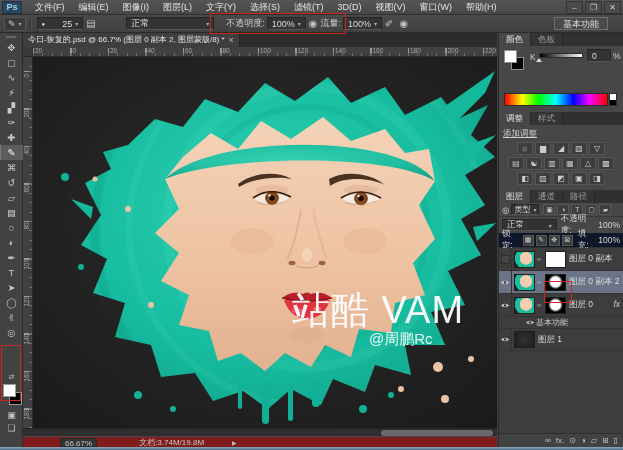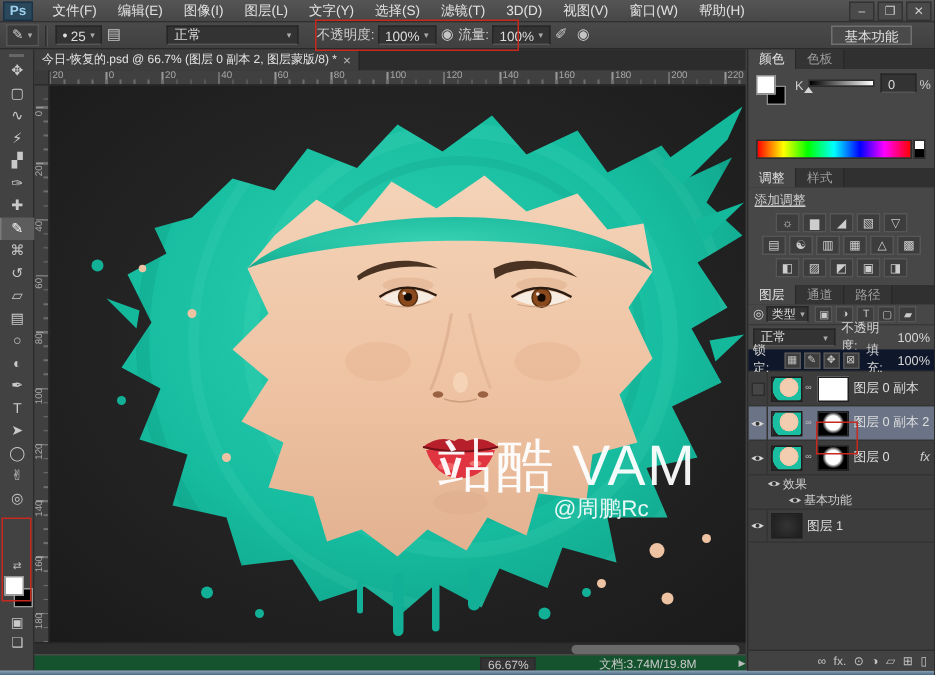--- a/index.html
+++ b/index.html
@@ -76,22 +76,22 @@
   .ruler-corner { position:absolute; left:23px; top:47px; width:10px; height:10px;
     background:#3a3a3a; border-right:1px solid #2a2a2a; border-bottom:1px solid #2a2a2a; z-index:3; }
   
   .canvas { position:absolute; left:33px; top:57px; width:464px; height:371px; background:#1e1e1e; }
   .canvas svg { display:block; }
   
   .hscroll { position:absolute; left:23px; top:428px; width:474px; height:8px; background:#2e2e2e;
     border-top:1px solid #262626; }
   .hscroll .thumb { position:absolute; left:358px; top:1px; width:112px; height:6px;
     background:#6a6a6a; border-radius:3px; }
-  .statusbar { position:absolute; left:23px; top:436px; width:474px; height:11px; background:#14532d;
-    border-top:1px solid #4a4a4a; display:flex; align-items:center; font-size:8px; color:#c9c9c9;justify-content:flex-end; }
+  .statusbar { position:absolute; left:23px; top:436px; width:474px; height:11px; background:#7f1d1d;
+    border-top:1px solid #4a4a4a; display:flex; align-items:center; font-size:8px; color:#c9c9c9; }
   .zoomwell { margin-left:37px; background:#333; border:1px solid #2a2a2a; padding:0 4px; height:9px;
     line-height:9px; }
   .docinfo { margin-left:42px; }
   .statarrow { margin-left:28px; font-size:6px; color:#bbb; }
   .winbottom { position:absolute; left:0; top:447px; width:623px; height:3px;
     background:linear-gradient(#8fa6b8,#4a6b85); }
   
   .dock { position:absolute; left:498px; top:33px; width:125px; height:414px; background:#3b3b3b;
     display:flex; flex-direction:column; border-left:1px solid #2b2b2b; font-size:8.5px; }
   .ptabs { display:flex; background:#303030; height:13px; flex:none; }
@@ -197,21 +197,21 @@
   </div>
 
   <div class="optionsbar">
     <div class="ob-tool">
       <span>✎</span>
       <span class="ddarrow">▾</span>
     </div>
     <div class="ob-sep"></div>
     <div class="well" style="margin-left:2px;">
       <span style="font-size:6px;">●</span>
-      <span style="margin-left:2px;text-align:center;">25</span>
+      <span style="margin-left:17px;text-align:center;">25</span>
       <span class="ddarrow">▾</span>
     </div>
     <span class="obicon">▤</span>
     <span style="margin-left:4px;margin-top:40px;">模式:</span>
     <div class="well" style="width:88px; margin-left:3px; justify-content:space-between;">
       <span>正常</span>
       <span class="ddarrow">▾</span>
     </div>
     <span style="margin-left:12px;">不透明度:</span>
     <div class="well" style="margin-left:2px;">
@@ -581,29 +581,20 @@
                 <circle cx="6" cy="4" r="1.6" fill="#333"></circle>
               </svg>
           </div>
           <div class="lthumb thumb-face"></div>
           <div class="chain">∞</div>
           <div class="lthumb mask-splash"></div>
           <div class="lname">图层 0</div>
           <div class="fxtag">fx</div>
         </div>
 
-        <div class="erow">
-          <div class="vis" style="margin-left:10px;">
-            <svg class="eyeicon" viewBox="0 0 12 8">
-                <path d="M1 4 Q6 0 11 4 Q6 8 1 4Z" fill="#c8c8c8"></path>
-                <circle cx="6" cy="4" r="1.6" fill="#333"></circle>
-              </svg>
-          </div>
-          <span>效果</span>
-        </div>
         <div class="erow indent">
           <div class="vis" style="margin-left:10px;">
             <svg class="eyeicon" viewBox="0 0 12 8">
                 <path d="M1 4 Q6 0 11 4 Q6 8 1 4Z" fill="#c8c8c8"></path>
                 <circle cx="6" cy="4" r="1.6" fill="#333"></circle>
               </svg>
           </div>
           <span>基本功能</span>
         </div>
 

